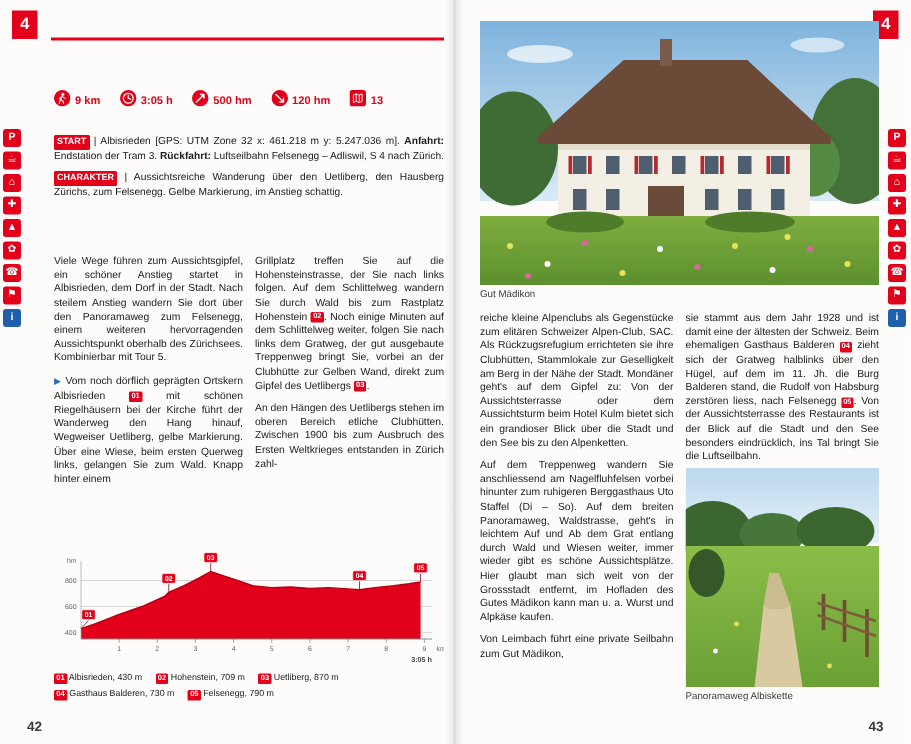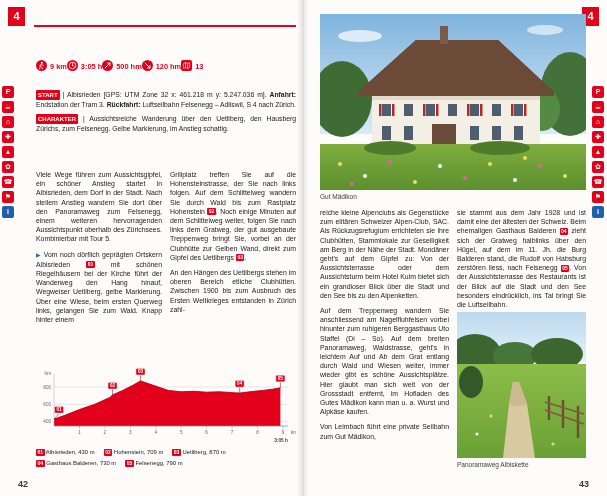--- a/index.html
+++ b/index.html
@@ -11,21 +11,21 @@
   .gutter{position:absolute;left:297px;top:0;bottom:0;width:12px;pointer-events:none;z-index:5;
           background:linear-gradient(90deg,rgba(0,0,0,0) 0%,rgba(0,0,0,.07) 40%,rgba(0,0,0,.14) 50%,rgba(0,0,0,.07) 60%,rgba(0,0,0,0) 100%);}
   .tour-badge{position:absolute;width:17px;height:19px;background:#e2001a;color:#fff;
           font-size:11px;font-weight:bold;text-align:center;line-height:19px;}
   .page.left .tour-badge{left:8px;top:7px;}
   .page.right .tour-badge{right:8px;top:7px;}
   h1.title{position:absolute;left:34px;top:8px;width:264px;margin:0;font-size:11px;font-weight:bold;
           color:#e2001a;letter-spacing:.2px;white-space:nowrap;}
   .rule{position:absolute;left:34px;top:25px;width:262px;height:1.5px;background:#e2001a;}
   h2.subtitle{position:absolute;left:34px;top:30px;width:262px;margin:0;font-size:8.2px;font-weight:bold;color:#e2001a;}
-  .stats{position:absolute;left:36px;top:60px;width:262px;display:flex;gap:0;align-items:center;}
+  .stats{position:absolute;left:36px;top:60px;width:262px;display:flex;gap:13px;align-items:center;}
   .stat{display:flex;align-items:center;gap:3px;color:#e2001a;font-weight:bold;font-size:7.4px;white-space:nowrap;}
   .info-block{position:absolute;left:36px;top:90px;width:260px;font-size:6.8px;line-height:9px;text-align:justify;}
   .info-block p{margin:0 0 5px 0;}
   .lbl{display:inline-block;background:#e2001a;color:#fff;font-weight:bold;font-size:6px;
           padding:0.5px 2px;border-radius:1px;vertical-align:.5px;}
   .cols{position:absolute;left:36px;top:170px;width:260px;column-count:2;column-gap:8px;
           font-size:6.9px;line-height:9.2px;text-align:justify;}
   .cols p{margin:0 0 6px 0;}
   .wp{display:inline-block;background:#e2001a;color:#fff;font-weight:bold;font-size:5px;
           line-height:7px;padding:0 1.5px;border-radius:1px;vertical-align:.5px;}

